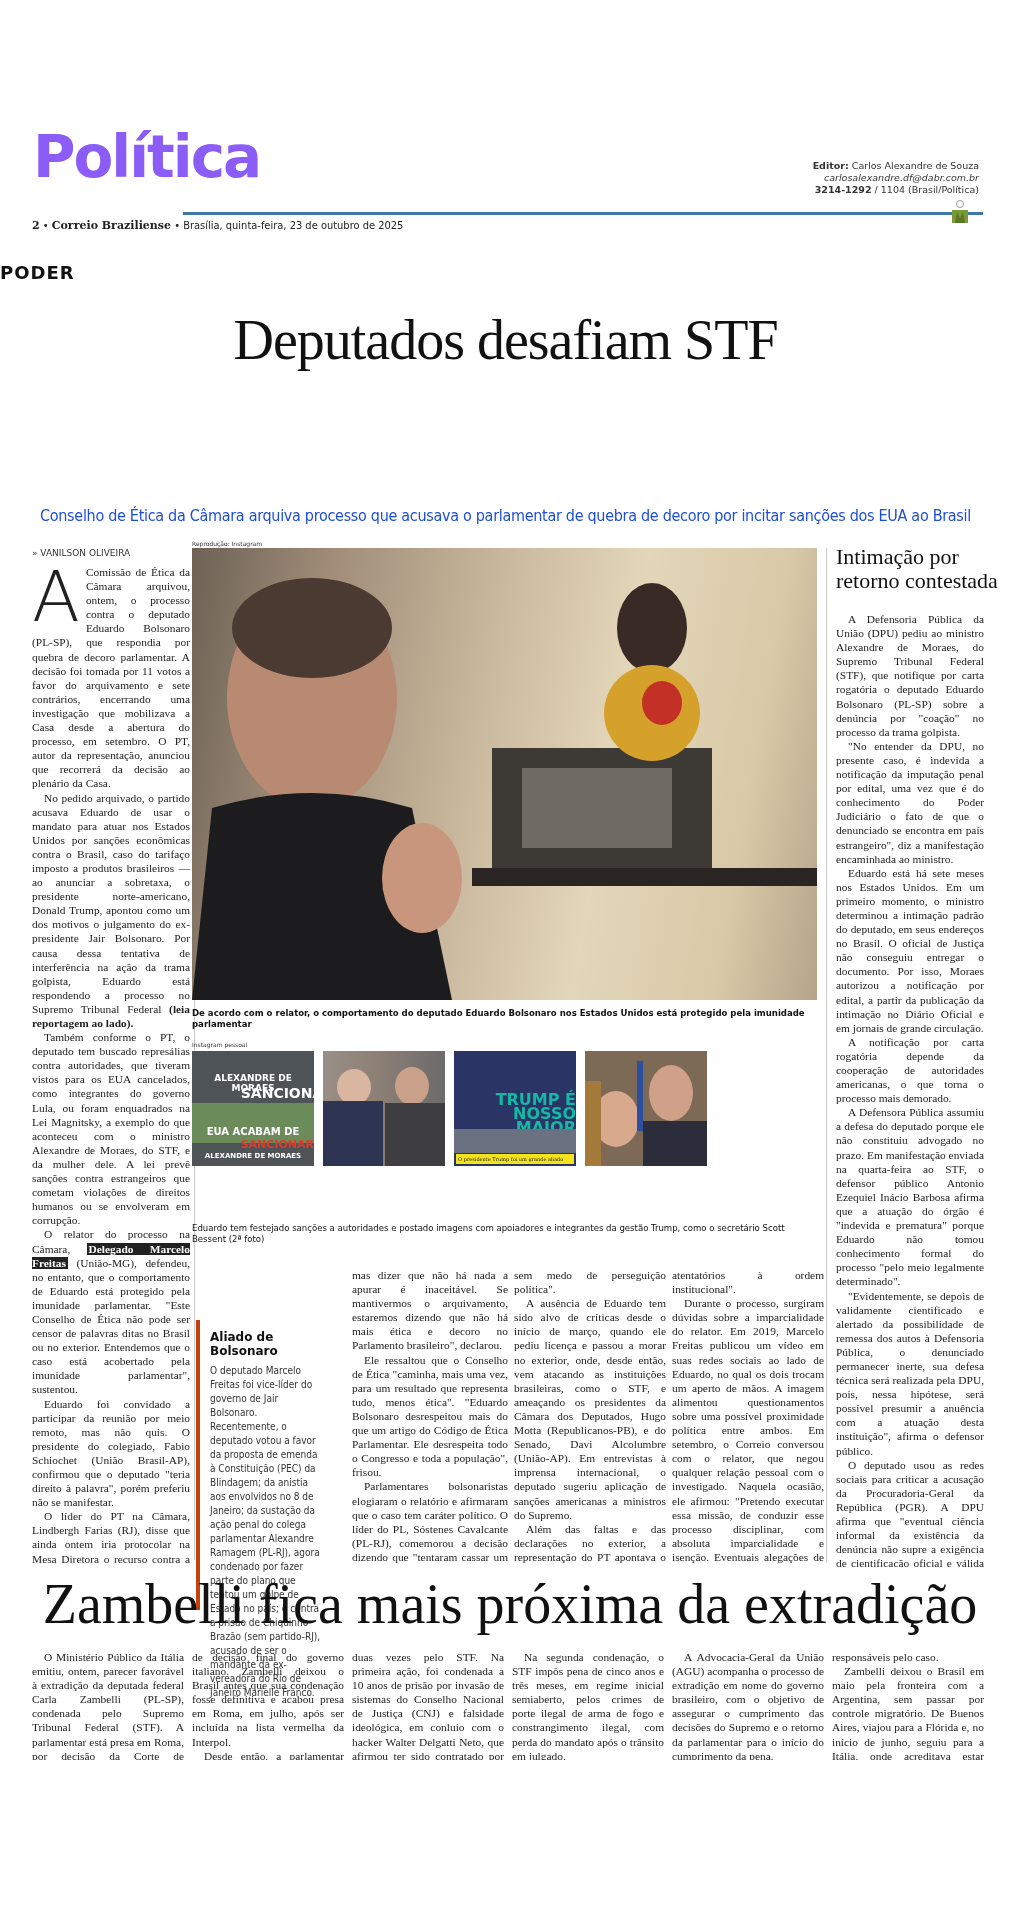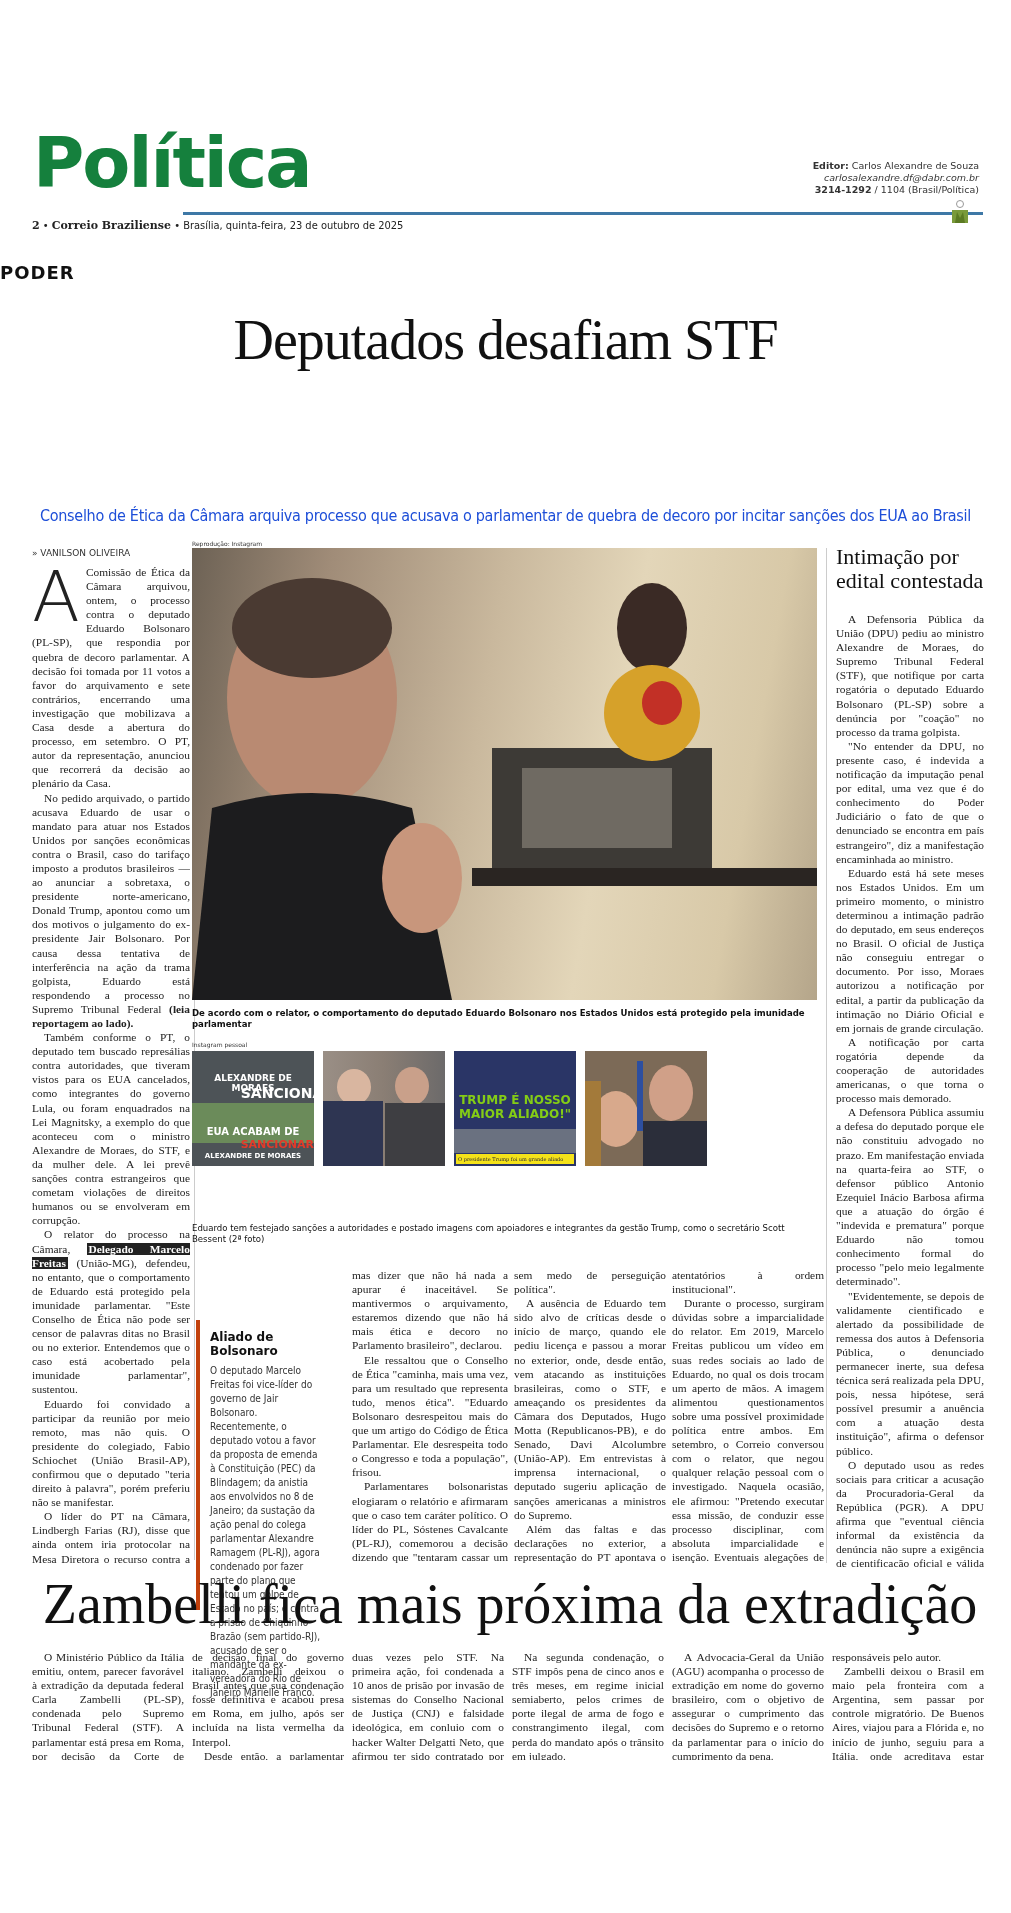--- a/index.html
+++ b/index.html
@@ -1,18 +1,18 @@
 <!DOCTYPE html>
 <html><head>
 <meta charset="utf-8">
 <style>
   * { box-sizing: border-box; margin: 0; padding: 0; }
   body { width: 1011px; height: 1913px; background: #fff; font-family: "DejaVu Serif", serif; color: #111; position: relative; overflow: hidden; }
   .abs { position: absolute; }
-  .masthead-title { left: 33px; top: 128px; font-family: "DejaVu Sans", sans-serif; font-weight: 900; font-size: 70px; letter-spacing: -2px; color: #15803d; line-height: 1; }
+  .masthead-title { left: 33px; top: 128px; font-family: "DejaVu Sans", sans-serif; font-weight: 900; font-size: 58px; letter-spacing: -2px; color: #8b5cf6; line-height: 1; }
   .mast-rule { left: 183px; top: 212px; width: 800px; height: 3px; background: #3e78a6; }
   .folio { left: 32px; top: 219px; font-family: "DejaVu Sans Condensed", "DejaVu Sans", sans-serif; font-size: 11px; color: #222; white-space: nowrap; }
   .folio b { font-family: "DejaVu Serif", serif; }
   .editor { right: 32px; top: 160px; text-align: right; font-family: "DejaVu Sans", sans-serif; font-size: 9.5px; line-height: 12px; color: #333; }
   .editor .em { font-style: italic; }
   .editor-icon { left: 950px; top: 200px; width: 20px; height: 24px; }
   .kicker { left: 0; width: 1011px; top: 262px; font-family: "DejaVu Sans", sans-serif; font-weight: bold; font-size: 18px; letter-spacing: 1px; }
   .headline { left: 0; width: 1011px; top: 296px; text-align: center; font-family: "Liberation Serif", "DejaVu Serif", serif; font-size: 56px; line-height: 88px; letter-spacing: -1px; color: #111; }
   .deck { left: 0; width: 1011px; top: 506px; text-align: center; font-family: "DejaVu Sans Condensed", "DejaVu Sans", sans-serif; font-size: 16px; color: #1d4ed8; letter-spacing: -0.3px; }
   .byline { left: 32px; top: 548px; font-family: "DejaVu Sans", sans-serif; font-size: 9px; color: #333; }
@@ -99,21 +99,21 @@
   <div style="position:absolute;top:87px;width:100%;text-align:right;font-family:'DejaVu Sans',sans-serif;font-weight:bold;color:#e23a2a;font-size:11px;">SANCIONAR</div>
   <div style="position:absolute;top:101px;width:100%;text-align:center;font-family:'DejaVu Sans',sans-serif;font-weight:bold;color:#fff;font-size:7px;">ALEXANDRE DE MORAES</div>
 </div>
 <div class="abs thumb" style="left:323px; background:linear-gradient(90deg,#9a8f86 0%,#8a7e74 50%,#6c6a6a 100%);">
   <div style="position:absolute;left:14px;top:18px;width:34px;height:36px;border-radius:50%;background:#d9b6a0;"></div>
   <div style="position:absolute;left:72px;top:16px;width:34px;height:38px;border-radius:50%;background:#c9a08a;"></div>
   <div style="position:absolute;left:0;top:50px;width:60px;height:65px;background:#2e3552;"></div>
   <div style="position:absolute;left:62px;top:52px;width:60px;height:63px;background:#3e3e42;"></div>
 </div>
 <div class="abs thumb" style="left:454px; background:#2a3566;">
-  <div style="position:absolute;top:42px;width:100%;text-align:center;font-family:'DejaVu Sans',sans-serif;font-weight:bold;color:#84cc16;font-size:12px;line-height:14px;">
+  <div style="position:absolute;top:42px;width:100%;text-align:right;font-family:'DejaVu Sans',sans-serif;font-weight:bold;color:#14b8a6;font-size:16px;line-height:14px;">
       <div>TRUMP É NOSSO</div>
       <div>MAIOR ALIADO!"</div>
     </div>
   <div style="position:absolute;top:78px;width:100%;height:24px;background:#6a7180;"></div>
   <div style="position:absolute;top:103px;left:2px;right:2px;height:10px;background:#f4e21a;font-size:5px;color:#223;padding-left:2px;line-height:10px;overflow:hidden;white-space:nowrap;">O presidente Trump foi um grande aliado</div>
 </div>
 <div class="abs thumb" style="left:585px; background:#7c6a57;">
   <div style="position:absolute;left:8px;top:40px;width:46px;height:56px;border-radius:50%;background:#d8a98c;"></div>
   <div style="position:absolute;left:0;top:30px;width:16px;height:85px;background:#a37a3a;"></div>
   <div style="position:absolute;left:64px;top:14px;width:44px;height:56px;border-radius:50%;background:#d0a088;"></div>
@@ -140,21 +140,21 @@
 </div>
 
 <div class="abs col" style="left:672px; top:1268px; width:152px; height:295px; overflow:hidden;">
   <p class="noind">atentatórios à ordem institucional".</p>
   <p>Durante o processo, surgiram dúvidas sobre a imparcialidade do relator. Em 2019, Marcelo Freitas publicou um vídeo em suas redes sociais ao lado de Eduardo, no qual os dois trocam um aperto de mãos. A imagem alimentou questionamentos sobre uma possível proximidade política entre ambos. Em setembro, o Correio conversou com o relator, que negou qualquer relação pessoal com o investigado. Naquela ocasião, ele afirmou: "Pretendo executar essa missão, de conduzir esse processo disciplinar, com absoluta imparcialidade e isenção. Eventuais alegações de amizade ou inimizade não têm o condão de interferir em qualquer esfera de suspensão ou parcialidade", afirmou. O Correio tentou contato com Freitas, mas não obteve resposta até o fechamento desta edição.</p>
 </div>
 
 <div class="abs vrule" style="left:826px; top:548px; height:1015px;"></div>
 <div class="abs sidebar-title" style="left:836px; top:545px; width:170px;">
   <div>Intimação por</div>
-  <div>edital contestada</div>
+  <div>retorno contestada</div>
 </div>
 <div class="abs col" style="left:836px; top:612px; width:148px; height:955px; overflow:hidden;">
   <p>A Defensoria Pública da União (DPU) pediu ao ministro Alexandre de Moraes, do Supremo Tribunal Federal (STF), que notifique por carta rogatória o deputado Eduardo Bolsonaro (PL-SP) sobre a denúncia por "coação" no processo da trama golpista.</p>
   <p>"No entender da DPU, no presente caso, é indevida a notificação da imputação penal por edital, uma vez que é do conhecimento do Poder Judiciário o fato de que o denunciado se encontra em país estrangeiro", diz a manifestação encaminhada ao ministro.</p>
   <p>Eduardo está há sete meses nos Estados Unidos. Em um primeiro momento, o ministro determinou a intimação padrão do deputado, em seus endereços no Brasil. O oficial de Justiça não conseguiu entregar o documento. Por isso, Moraes autorizou a notificação por edital, a partir da publicação da intimação no Diário Oficial e em jornais de grande circulação.</p>
   <p>A notificação por carta rogatória depende da cooperação de autoridades americanas, o que torna o processo mais demorado.</p>
   <p>A Defensora Pública assumiu a defesa do deputado porque ele não constituiu advogado no prazo. Em manifestação enviada na quarta-feira ao STF, o defensor público Antonio Ezequiel Inácio Barbosa afirma que a atuação do órgão é "indevida e prematura" porque Eduardo não tomou conhecimento formal do processo "pelo meio legalmente determinado".</p>
   <p>"Evidentemente, se depois de validamente cientificado e alertado da possibilidade de remessa dos autos à Defensoria Pública, o denunciado permanecer inerte, sua defesa técnica será realizada pela DPU, pois, nessa hipótese, será possível presumir a anuência com a atuação desta instituição", afirma o defensor público.</p>
   <p>O deputado usou as redes sociais para criticar a acusação da Procuradoria-Geral da República (PGR). A DPU afirma que "eventual ciência informal da existência da denúncia não supre a exigência de cientificação oficial e válida prevista em lei".</p>
 
@@ -174,15 +174,15 @@
   <p class="noind">duas vezes pelo STF. Na primeira ação, foi condenada a 10 anos de prisão por invasão de sistemas do Conselho Nacional de Justiça (CNJ) e falsidade ideológica, em conluio com o hacker Walter Delgatti Neto, que afirmou ter sido contratado por ela para inserir documentos falsos no sistema, entre eles, um mandado de prisão contra o ministro Alexandre de Moraes.</p>
 </div>
 <div class="abs col" style="left:512px; top:1650px; width:152px; height:110px; overflow:hidden;">
   <p>Na segunda condenação, o STF impôs pena de cinco anos e três meses, em regime inicial semiaberto, pelos crimes de porte ilegal de arma de fogo e constrangimento ilegal, com perda do mandato após o trânsito em julgado.</p>
 </div>
 <div class="abs col" style="left:672px; top:1650px; width:152px; height:110px; overflow:hidden;">
   <p>A Advocacia-Geral da União (AGU) acompanha o processo de extradição em nome do governo brasileiro, com o objetivo de assegurar o cumprimento das decisões do Supremo e o retorno da parlamentar para o início do cumprimento da pena.</p>
 
 </div>
 <div class="abs col" style="left:832px; top:1650px; width:152px; height:110px; overflow:hidden;">
-  <p class="noind">responsáveis pelo autor.</p>
+  <p class="noind">responsáveis pelo caso.</p>
   <p>Zambelli deixou o Brasil em maio pela fronteira com a Argentina, sem passar por controle migratório. De Buenos Aires, viajou para a Flórida e, no início de junho, seguiu para a Itália, onde acreditava estar protegida por sua cidadania italiana. No entanto, no mesmo dia em que chegou ao país, seu nome foi incluído na lista de difusão da Interpol.</p>
 </div>
 
 </body></html>

